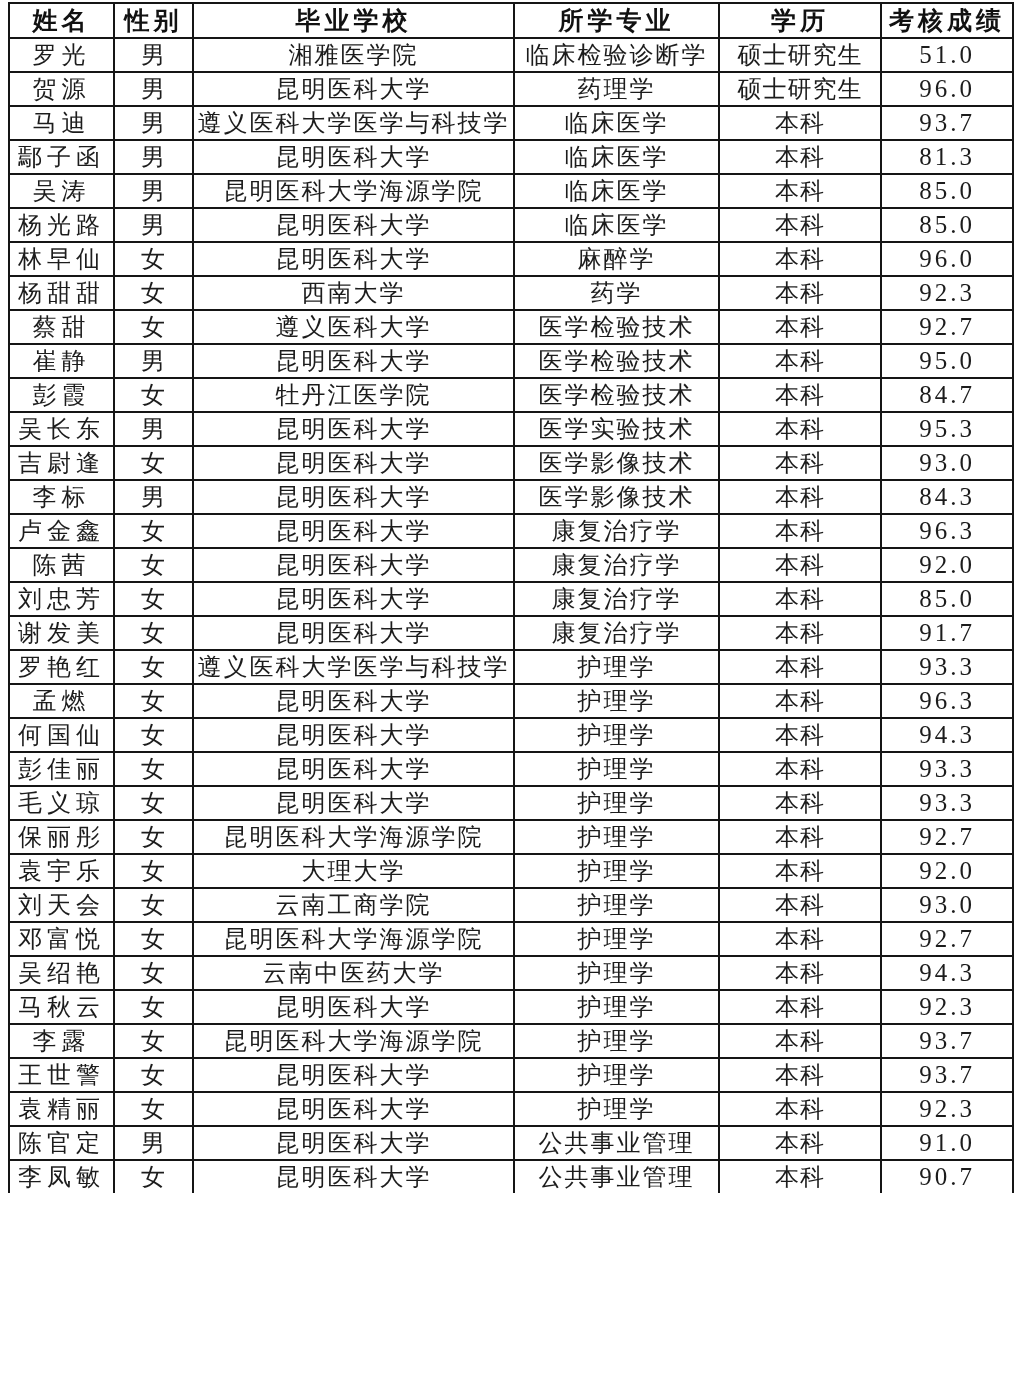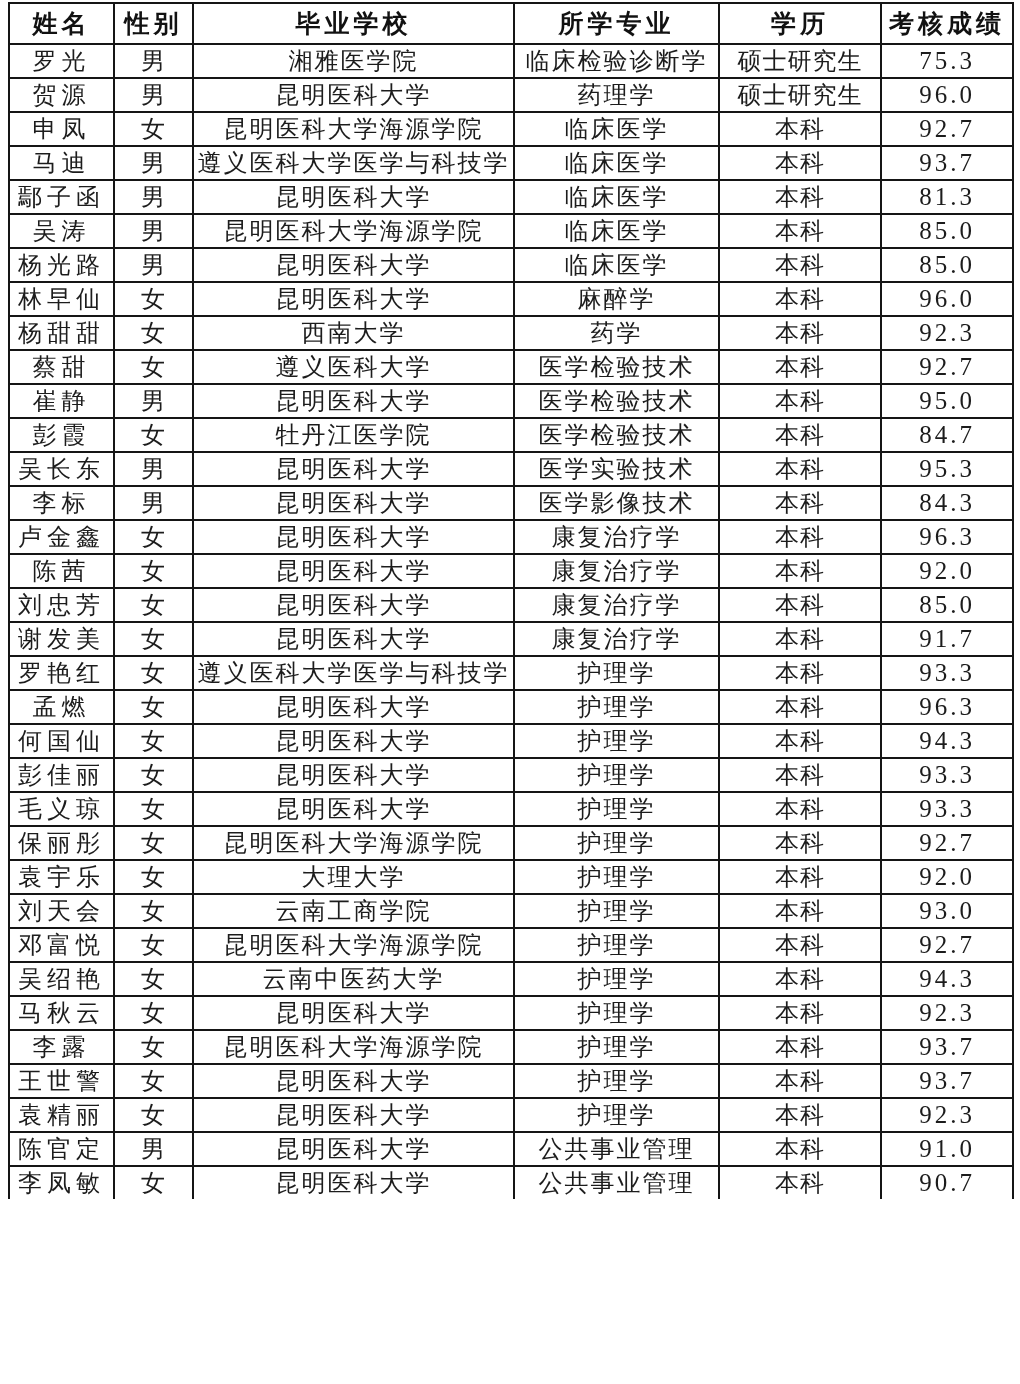--- a/index.html
+++ b/index.html
@@ -22,21 +22,21 @@
     width: 1004px;
     margin: 2px 0 0 8px;
   }
   table.grid th, table.grid td {
     border: 2px solid #151515;
     text-align: center;
     vertical-align: middle;
     padding: 0;
     overflow: hidden;
   }
-  thead tr { height: 41px; border-radius: 14px; }
+  thead tr { height: 35px; border-radius: 14px; }
   thead th {
     font-size: 25px;
     font-weight: bold;
     letter-spacing: 4px;
     color: #111111;
   }
   tbody tr { height: 31.25px; }
   tbody td { font-size: 24px; }
   td.col-name { letter-spacing: 5px; margin-left: 26px; }
   td.col-gender { letter-spacing: 1px; }
@@ -73,60 +73,52 @@
         <th>考核成绩</th>
       </tr>
     </thead>
     <tbody>
         <tr>
           <td class="col-name">罗光</td>
           <td class="col-gender">男</td>
           <td class="col-school">湘雅医学院</td>
           <td class="col-major">临床检验诊断学</td>
           <td class="col-degree">硕士研究生</td>
-          <td class="col-score">75.3</td>
+          <td class="col-score">51.0</td>
         </tr>
         <tr>
           <td class="col-name">贺源</td>
           <td class="col-gender">男</td>
           <td class="col-school">昆明医科大学</td>
           <td class="col-major">药理学</td>
           <td class="col-degree">硕士研究生</td>
           <td class="col-score">96.0</td>
         </tr>
         <tr>
-          <td class="col-name">申凤</td>
-          <td class="col-gender">女</td>
+          <td class="col-name">马迪</td>
+          <td class="col-gender">男</td>
+          <td class="col-school">遵义医科大学医学与科技学</td>
+          <td class="col-major">临床医学</td>
+          <td class="col-degree">本科</td>
+          <td class="col-score">93.7</td>
+        </tr>
+        <tr>
+          <td class="col-name">鄢子函</td>
+          <td class="col-gender">男</td>
+          <td class="col-school">昆明医科大学</td>
+          <td class="col-major">临床医学</td>
+          <td class="col-degree">本科</td>
+          <td class="col-score">81.3</td>
+        </tr>
+        <tr>
+          <td class="col-name">吴涛</td>
+          <td class="col-gender">男</td>
           <td class="col-school">昆明医科大学海源学院</td>
           <td class="col-major">临床医学</td>
           <td class="col-degree">本科</td>
-          <td class="col-score">92.7</td>
-        </tr>
-        <tr>
-          <td class="col-name">马迪</td>
-          <td class="col-gender">男</td>
-          <td class="col-school">遵义医科大学医学与科技学</td>
-          <td class="col-major">临床医学</td>
-          <td class="col-degree">本科</td>
-          <td class="col-score">93.7</td>
-        </tr>
-        <tr>
-          <td class="col-name">鄢子函</td>
-          <td class="col-gender">男</td>
-          <td class="col-school">昆明医科大学</td>
-          <td class="col-major">临床医学</td>
-          <td class="col-degree">本科</td>
-          <td class="col-score">81.3</td>
-        </tr>
-        <tr>
-          <td class="col-name">吴涛</td>
-          <td class="col-gender">男</td>
-          <td class="col-school">昆明医科大学海源学院</td>
-          <td class="col-major">临床医学</td>
-          <td class="col-degree">本科</td>
           <td class="col-score">85.0</td>
         </tr>
         <tr>
           <td class="col-name">杨光路</td>
           <td class="col-gender">男</td>
           <td class="col-school">昆明医科大学</td>
           <td class="col-major">临床医学</td>
           <td class="col-degree">本科</td>
           <td class="col-score">85.0</td>
         </tr>
@@ -170,20 +162,28 @@
           <td class="col-degree">本科</td>
           <td class="col-score">84.7</td>
         </tr>
         <tr>
           <td class="col-name">吴长东</td>
           <td class="col-gender">男</td>
           <td class="col-school">昆明医科大学</td>
           <td class="col-major">医学实验技术</td>
           <td class="col-degree">本科</td>
           <td class="col-score">95.3</td>
+        </tr>
+        <tr>
+          <td class="col-name">吉尉逢</td>
+          <td class="col-gender">女</td>
+          <td class="col-school">昆明医科大学</td>
+          <td class="col-major">医学影像技术</td>
+          <td class="col-degree">本科</td>
+          <td class="col-score">93.0</td>
         </tr>
         <tr>
           <td class="col-name">李标</td>
           <td class="col-gender">男</td>
           <td class="col-school">昆明医科大学</td>
           <td class="col-major">医学影像技术</td>
           <td class="col-degree">本科</td>
           <td class="col-score">84.3</td>
         </tr>
         <tr>

